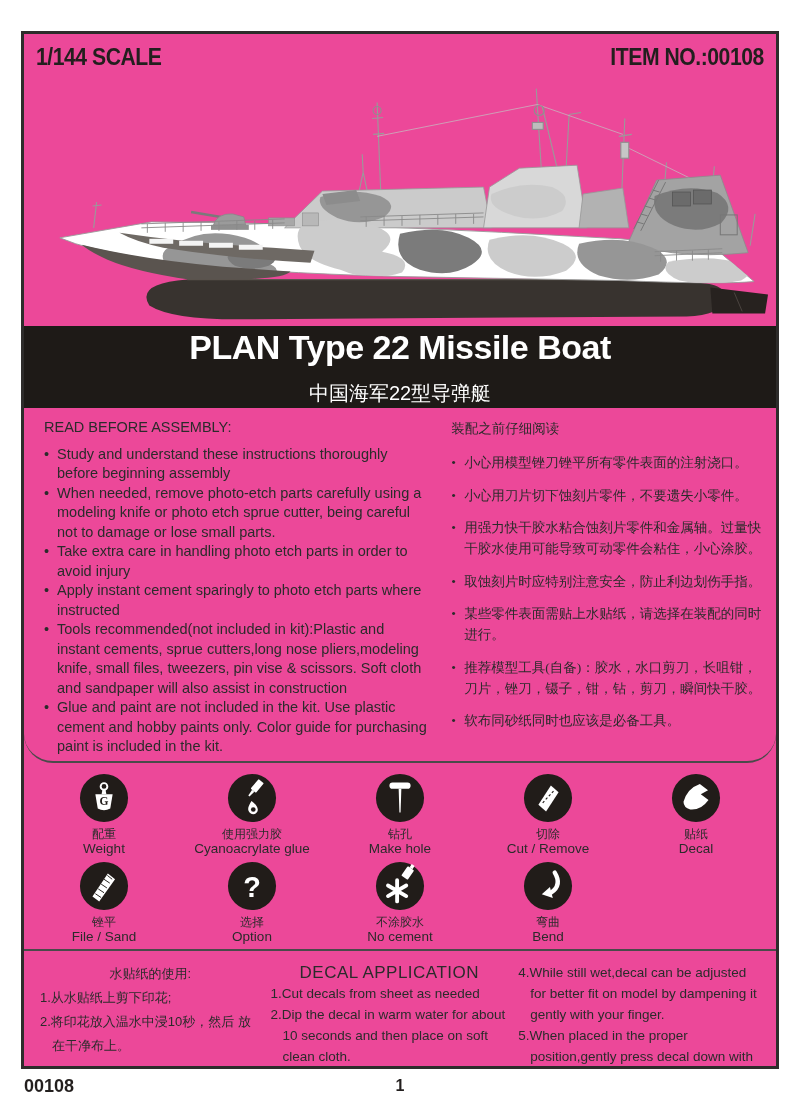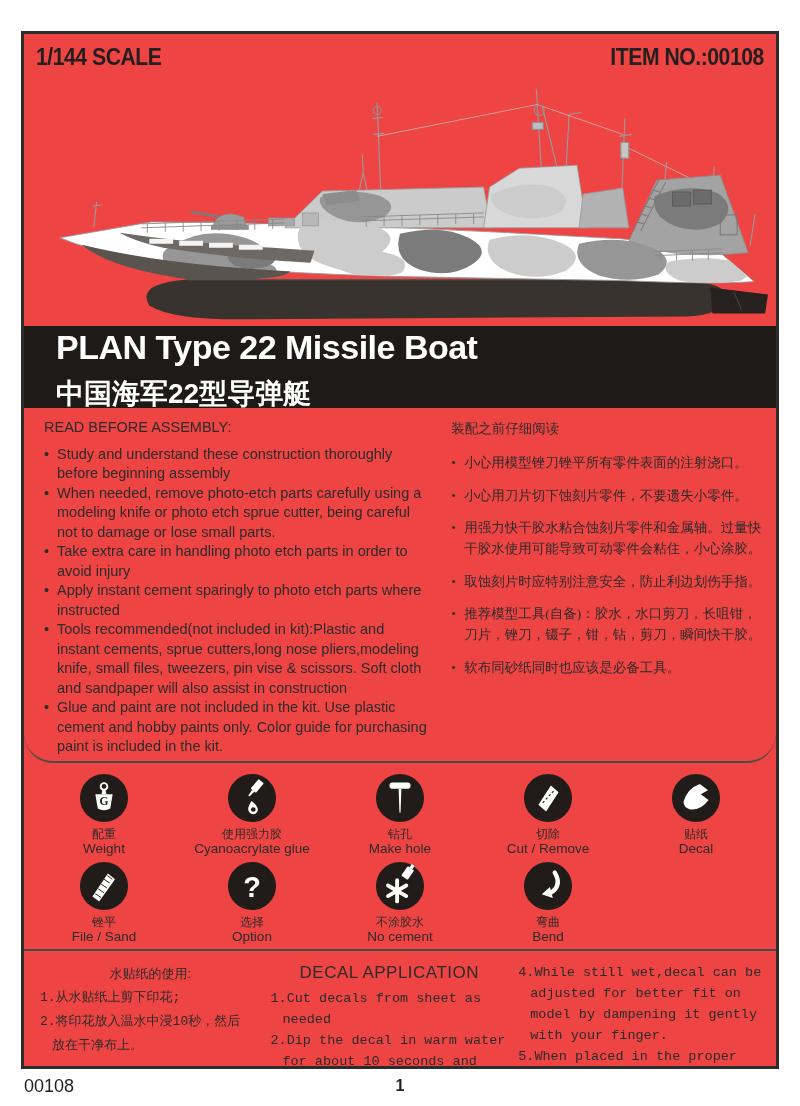--- a/index.html
+++ b/index.html
@@ -4,37 +4,37 @@
 <style>
   html,body{margin:0;padding:0;}
   body{
     width:800px;height:1106px;position:relative;background:#ffffff;
     font-family:"Liberation Sans","DejaVu Sans",sans-serif;color:#2b2b2b;
     -webkit-font-smoothing:antialiased;
   }
   .frame{
     position:absolute;left:21px;top:31px;width:758px;height:1038px;
     border:3px solid #2e2c2b;box-sizing:border-box;
-    display:flex;flex-direction:column;overflow:hidden;background:#ef4444;
+    display:flex;flex-direction:column;overflow:hidden;background:#ec4899;
   }
   
   .hdr{flex:0 0 42px;display:flex;justify-content:space-between;align-items:flex-start;
        padding:10px 12px 0 12px;box-sizing:border-box;}
   .hdr span{font-weight:bold;font-size:23px;letter-spacing:-0.5px;color:#231f1e;
             transform:scaleX(.92);display:inline-block;}
   .hdr .l{transform-origin:left center;}
   .hdr .r{transform-origin:right center;}
   
   .boat{flex:0 0 250px;}
   .boat svg{display:block;width:100%;height:100%;}
   
-  .banner{flex:0 0 82px;background:#1e1a17;color:#fff;text-align:left;
-          display:flex;flex-direction:column;justify-content:center;gap:16px;padding-left:32px;}
+  .banner{flex:0 0 82px;background:#1e1a17;color:#fff;text-align:center;
+          display:flex;flex-direction:column;justify-content:center;gap:16px;}
   .banner .en{font-size:34px;font-weight:bold;letter-spacing:-0.5px;line-height:36px;}
-  .banner .zh{font-size:28px;font-weight:bold;line-height:25px;}
+  .banner .zh{font-size:20px;font-weight:normal;line-height:25px;}
   
   .assembly{flex:0 0 322px;display:flex;box-sizing:border-box;
             padding:10px 14px 4px 20px;border-bottom:2px solid #4a4a4a;border-radius:29px;}
   .col-en{width:54.5%;padding-right:8px;font-size:14.5px;line-height:19.5px;box-sizing:border-box;}
   .col-zh{width:45.5%;padding-left:16px;font-size:13.5px;line-height:21px;box-sizing:border-box;}
   .col-en .heading{margin-bottom:7px;}
   .col-zh .heading{margin-bottom:13px;}
   .bullet{position:relative;padding-left:13px;}
   .bullet::before{content:"\2022";position:absolute;left:0;top:0;}
   .col-zh .bullet{margin-bottom:11.5px;line-height:21px;font-family:Liberation Serif, serif;}
@@ -44,25 +44,25 @@
            padding:6px 6px 4px;}
   .sym{display:flex;flex-direction:column;align-items:center;justify-content:flex-start;padding-top:4px;}
   .sym svg{width:50px;height:50px;display:block;}
   .sym .zh{font-size:12px;margin-top:4px;line-height:14px;}
   .sym .en{font-size:13.5px;line-height:16px;}
   
   .decal{flex:1 1 auto;display:flex;box-sizing:border-box;padding:11px 12px 4px 16px;}
   .dc-zh{width:31%;font-size:13px;line-height:24px;box-sizing:border-box;padding-right:4px;}
   .dc-zh .heading{line-height:24px;text-align:center;}
   .dc-mid{width:34.5%;font-size:13.5px;line-height:21px;box-sizing:border-box;padding:0 6px;}
-  .dc-mid .heading{font-size:17px;text-align:center;margin-bottom:5px;letter-spacing:.5px;}
+  .dc-mid .heading{font-size:17px;text-align:center;letter-spacing:.5px;}
   .dc-right{width:34.5%;font-size:13.5px;line-height:21px;box-sizing:border-box;padding-left:4px;}
-  .step{padding-left:12px;text-indent:-12px;font-family:Liberation Mono, monospace;}
-  
-  .footer-item{position:absolute;left:24px;top:1076px;font-weight:normal;font-size:18px;color:#231f1e;}
+  .step{padding-left:12px;text-indent:-12px;}
+  
+  .footer-item{position:absolute;left:24px;top:1076px;font-weight:bold;font-size:18px;color:#231f1e;}
   .footer-page{position:absolute;left:0;top:1077px;width:800px;text-align:center;
                font-weight:bold;font-size:16px;color:#231f1e;}
 </style>
 </head>
 <body>
 
 <div class="frame">
 
   <div class="hdr">
     <span class="l">1/144  SCALE</span>
@@ -159,33 +159,34 @@
   </div>
 
   <div class="banner">
     <div class="en">PLAN Type 22 Missile Boat</div>
     <div class="zh">中国海军22型导弹艇</div>
   </div>
 
   <div class="assembly">
     <div class="col-en">
       <div class="heading">READ BEFORE ASSEMBLY:</div>
-      <div class="bullet">Study and understand these construction thoroughly before beginning assembly</div>
+      <div class="bullet">Study and understand these instructions thoroughly before beginning assembly</div>
       <div class="bullet">When needed, remove photo-etch parts carefully using a modeling knife or photo etch sprue cutter, being careful not to damage or lose small parts.</div>
       <div class="bullet">Take extra care in handling photo etch parts in order to avoid injury</div>
       <div class="bullet">Apply instant cement sparingly to photo etch parts where instructed</div>
       <div class="bullet">Tools recommended(not included in kit):Plastic and instant cements, sprue cutters,long nose pliers,modeling knife, small files, tweezers, pin vise &amp; scissors. Soft cloth and sandpaper will also assist in construction</div>
       <div class="bullet">Glue and paint are not included in the kit. Use plastic cement and hobby paints only. Color guide for purchasing paint is included in the kit.</div>
     </div>
     <div class="col-zh">
       <div class="heading">装配之前仔细阅读</div>
       <div class="bullet">小心用模型锉刀锉平所有零件表面的注射浇口。</div>
       <div class="bullet">小心用刀片切下蚀刻片零件，不要遗失小零件。</div>
       <div class="bullet">用强力快干胶水粘合蚀刻片零件和金属轴。过量快干胶水使用可能导致可动零件会粘住，小心涂胶。</div>
       <div class="bullet">取蚀刻片时应特别注意安全，防止利边划伤手指。</div>
+      <div class="bullet">某些零件表面需贴上水贴纸，请选择在装配的同时进行。</div>
       <div class="bullet">推荐模型工具(自备)：胶水，水口剪刀，长咀钳，刀片，锉刀，镊子，钳，钻，剪刀，瞬间快干胶。</div>
       <div class="bullet">软布同砂纸同时也应该是必备工具。</div>
     </div>
   </div>
 
   <div class="symbols">
 
     <div class="sym">
       <svg viewBox="0 0 52 52">
         <circle cx="26" cy="26" r="25" fill="#211c19"></circle>

